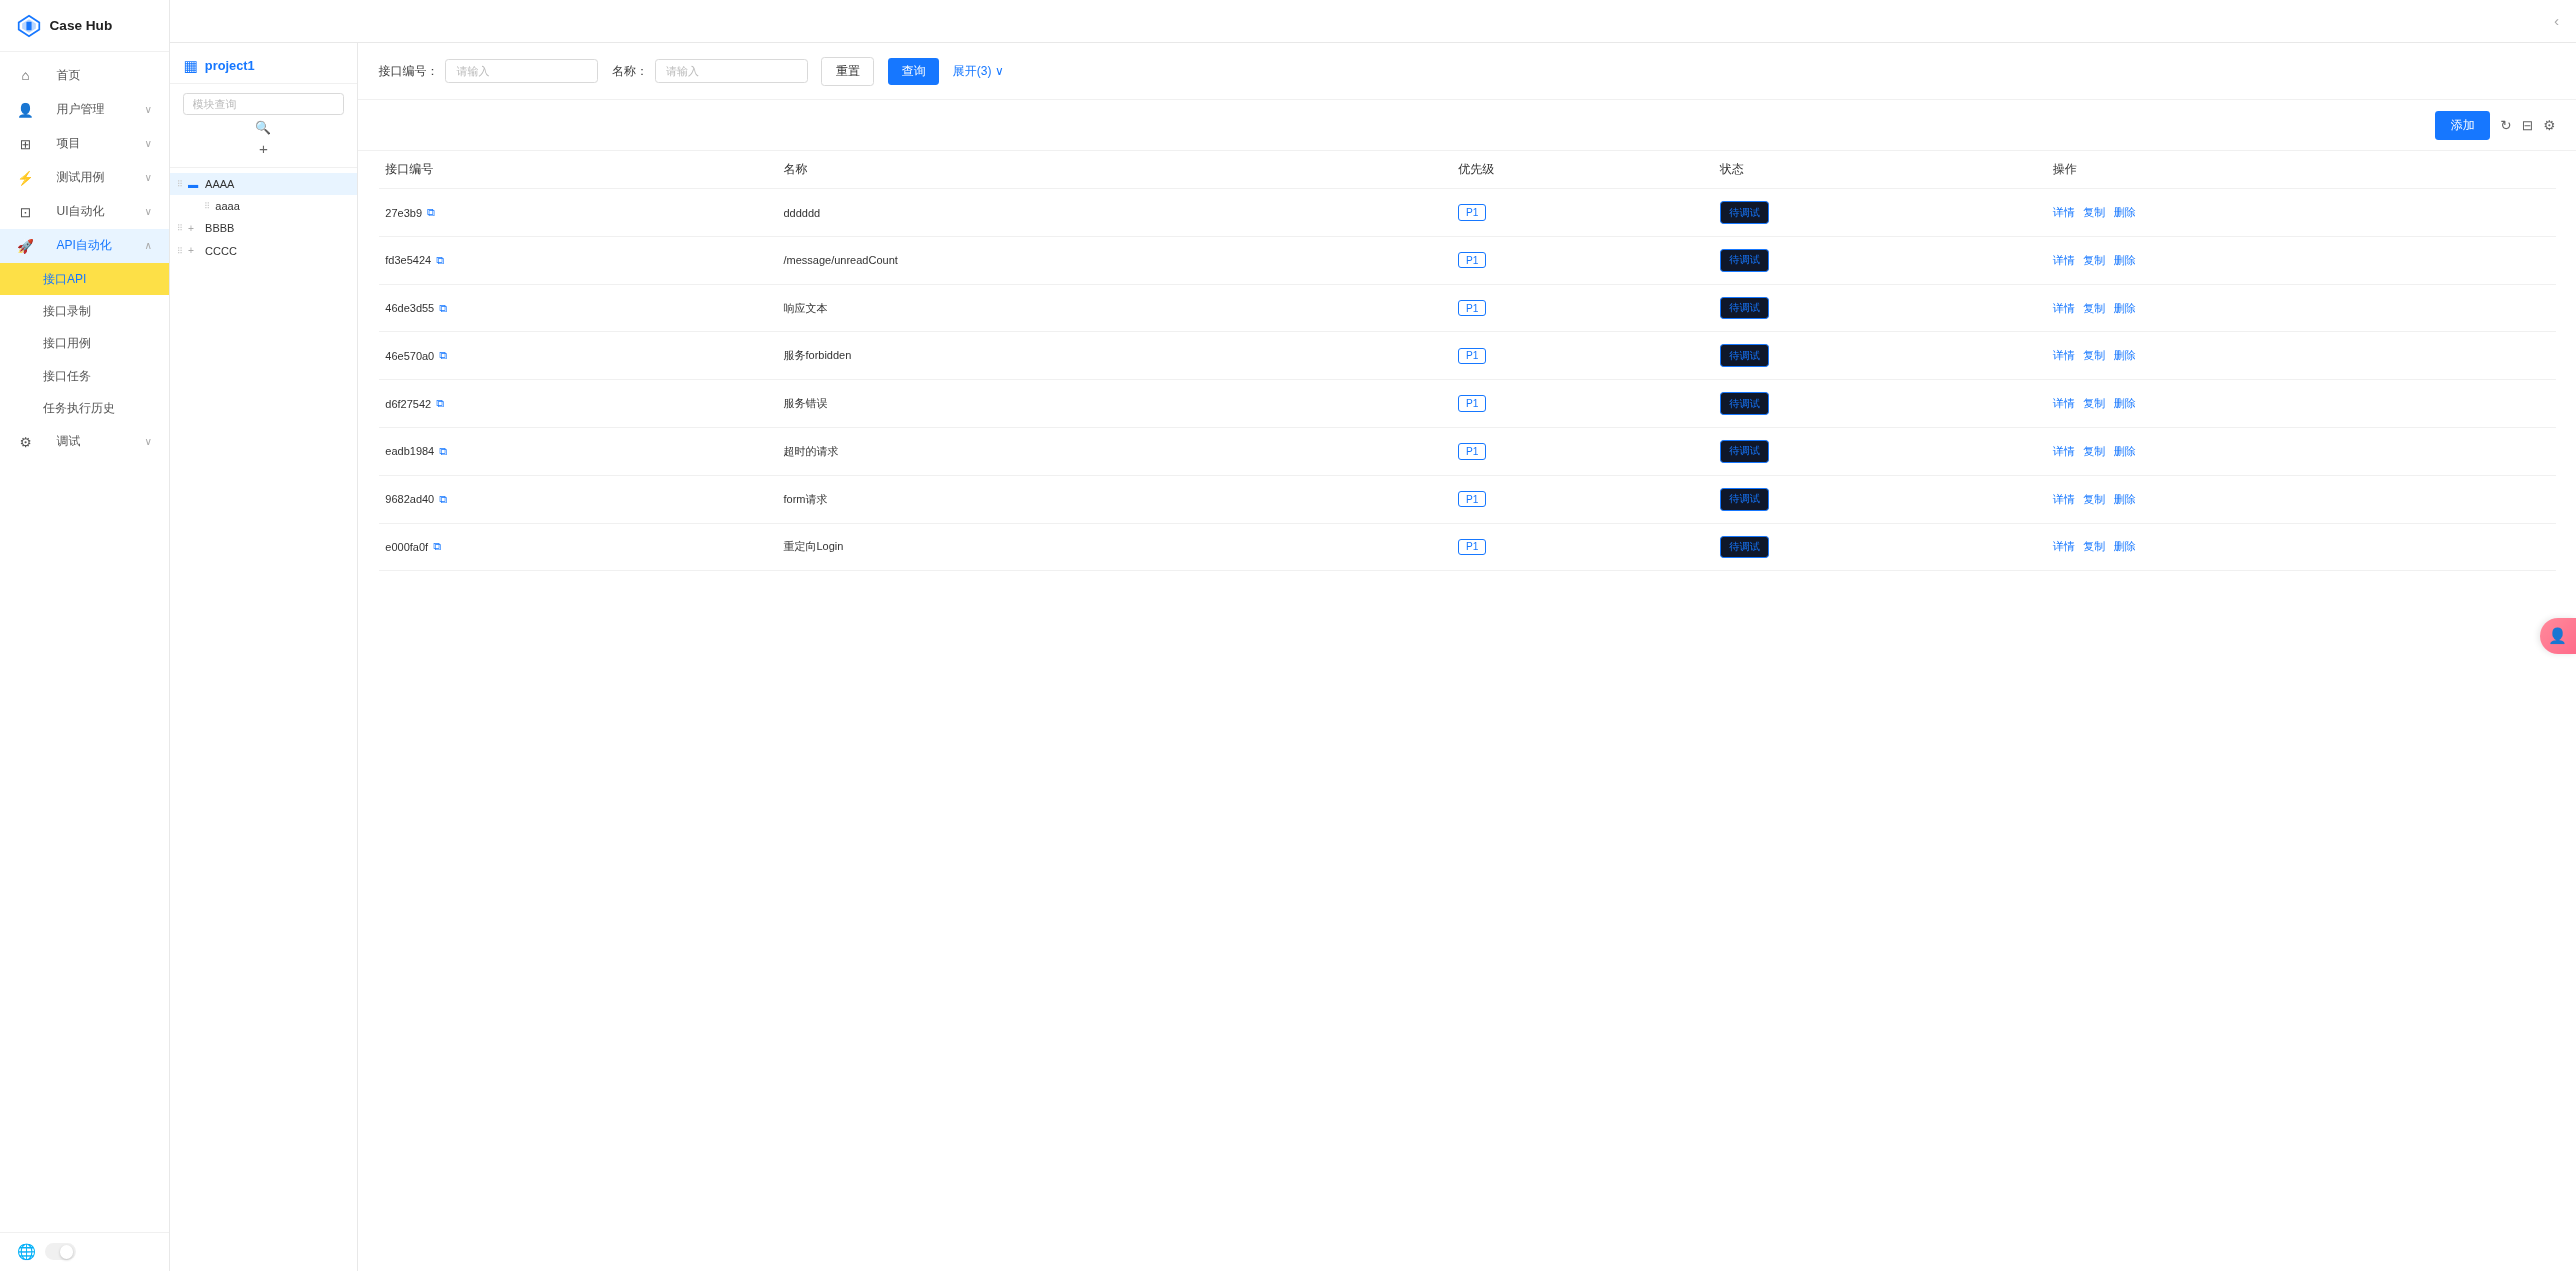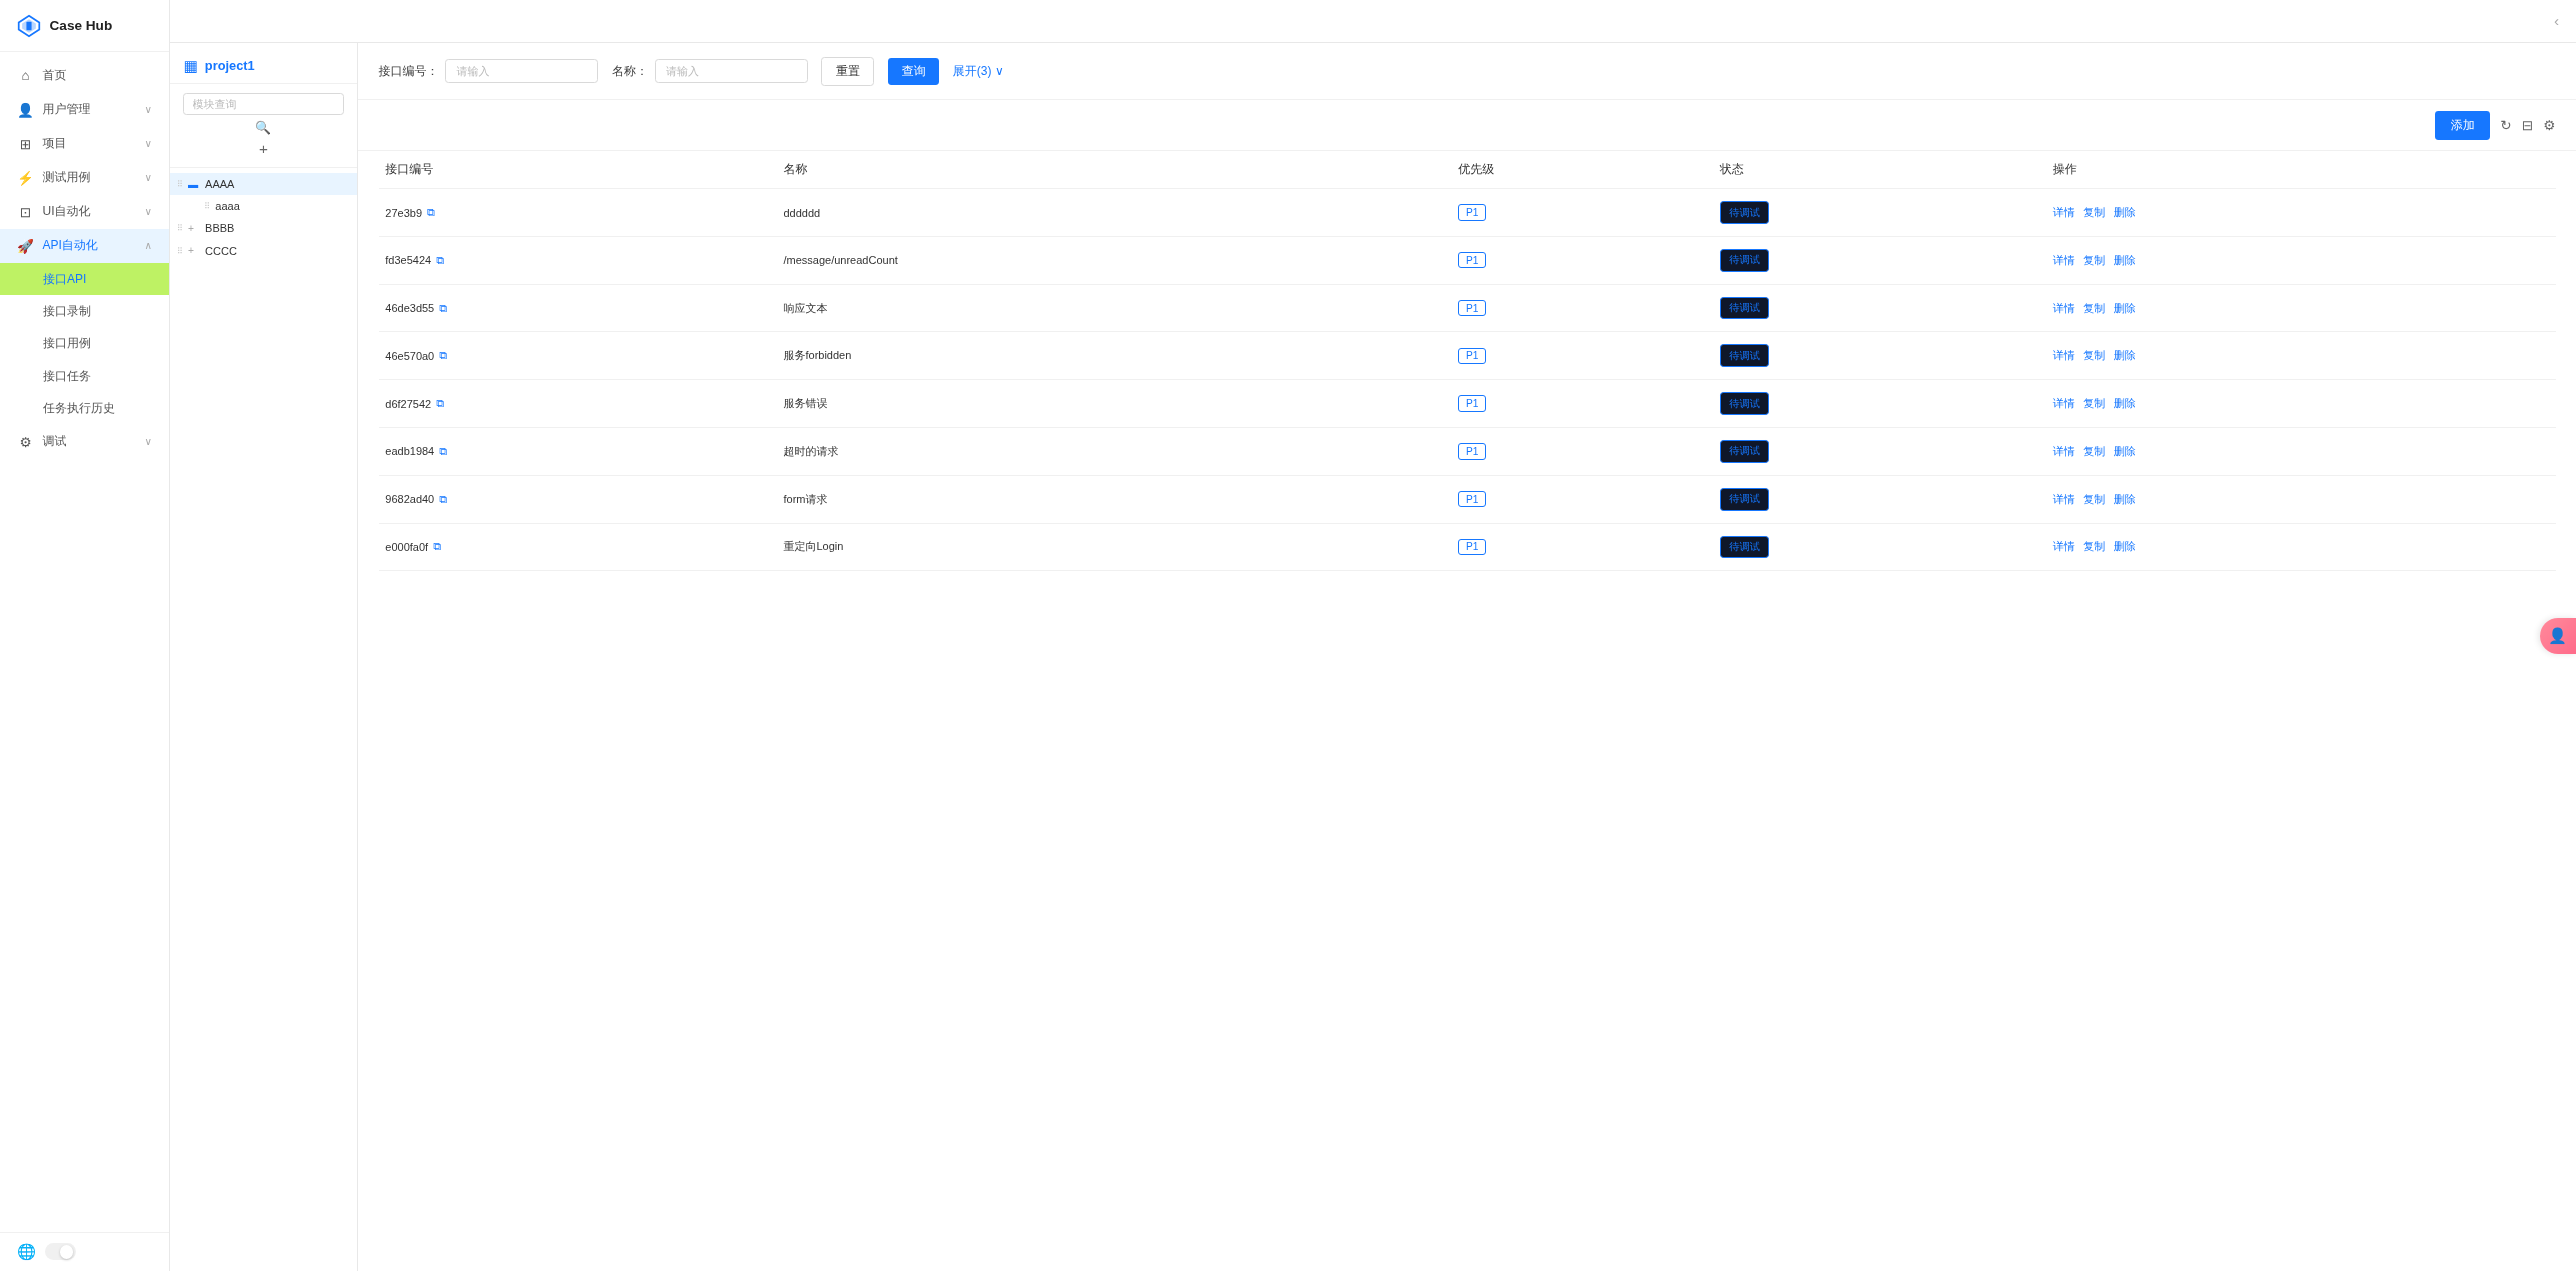--- a/index.html
+++ b/index.html
@@ -39,35 +39,35 @@
     .nav-item {
       display: flex;
       align-items: center;
       padding: 8.5px 17px;
       cursor: pointer;
       color: #555;
       gap: 8.5px;
       transition: background 0.2s;
     }
     .nav-item.active { background: #e8f4ff; color: #1677ff; }
-    .nav-item-label { flex: 1; font-size: 12px; }
+    .nav-item-label { flex: 1; font-size: 12px; margin-left: 14px; }
     .nav-arrow { font-size: 10.2px; color: #aaa; }
     .nav-sub {
       padding-left: 0;
     }
     .nav-sub-item {
       display: flex;
       align-items: center;
       padding: 7.7px 17px 7.7px 43px;
       cursor: pointer;
       color: #555;
       font-size: 12px;
       transition: background 0.2s;
     }
-    .nav-sub-item.active { background: #bef264; color: #1677ff; font-weight: 500; }
+    .nav-sub-item.active { background: #fde047; color: #1677ff; font-weight: 500; }
     .nav-icon { font-size: 13.6px; width: 17px; text-align: center; }
 
     .sidebar-bottom {
       padding: 10.2px 17px;
       border-top: 0.9px solid #f0f0f0;
       display: flex;
       align-items: center;
       gap: 8.5px;
     }
     .toggle-switch {

